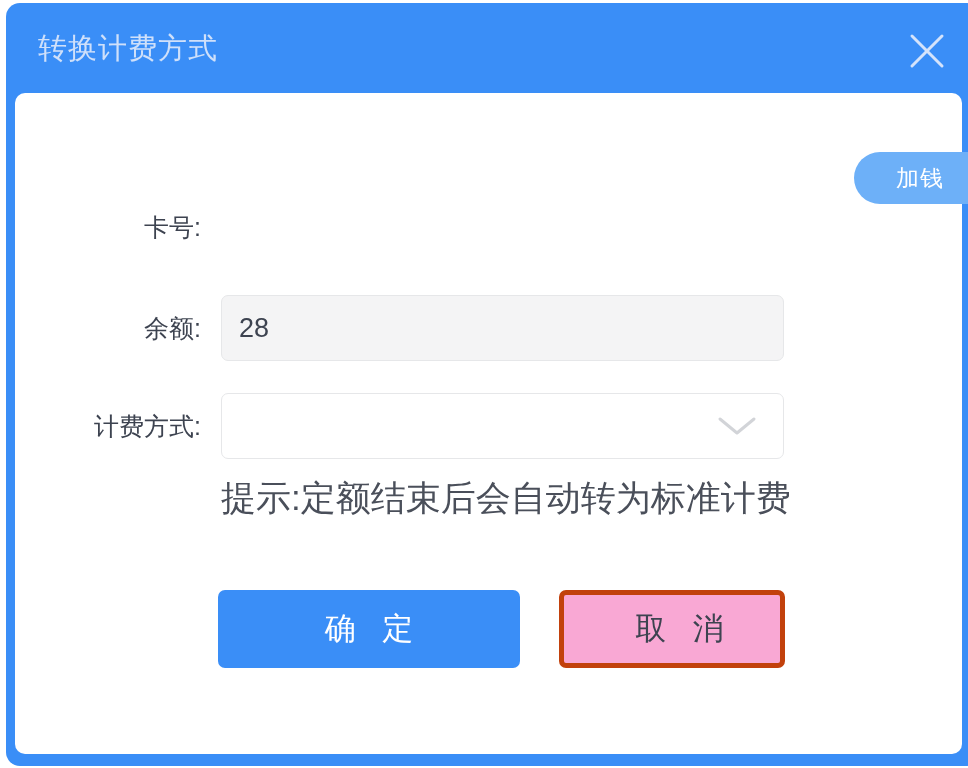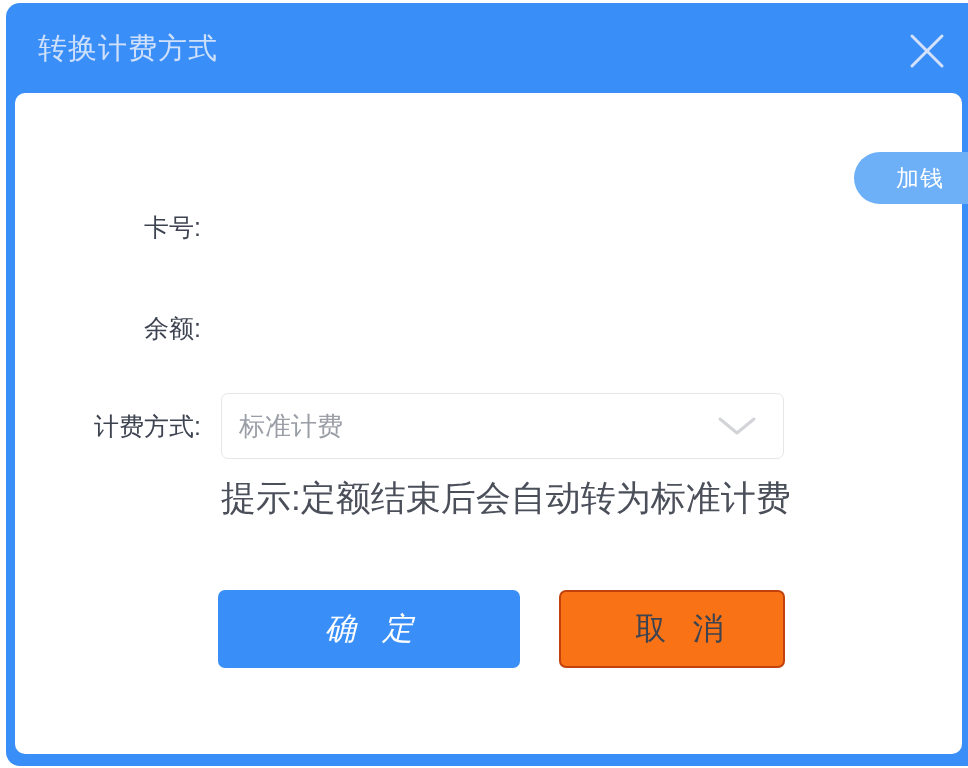--- a/index.html
+++ b/index.html
@@ -163,31 +163,30 @@
     height: 78px;
     background: #3a8ef7;
     border: none;
     border-radius: 7px;
     color: #ffffff;
     font-size: 31px;
     letter-spacing: 9px;
     text-indent: 9px;
     font-family: inherit;
     cursor: pointer;
-    font-style: italic;
   }
 
   #cancel-button {
     position: absolute;
     left: 544px;
     top: 497px;
     width: 226px;
     height: 78px;
-    background: #f97316;
-    border: 2px solid #c2410c;
+    background: #f9a8d4;
+    border: 5px solid #c2410c;
     border-radius: 7px;
     color: #3d4350;
     font-size: 31px;
     letter-spacing: 9px;
     text-indent: 9px;
     font-family: inherit;
     cursor: pointer;
     padding-left: 15px;
   }
 </style>
@@ -214,26 +213,28 @@
     <div id="add-money-button">
       <span id="add-money-label">加钱</span>
     </div>
 
     <div class="form-row" id="row-card">
       <div class="field-label">卡号:</div>
     </div>
 
     <div class="form-row" id="row-balance">
       <div class="field-label">余额:</div>
+      <div class="field-box">
+        <div class="field-value">28</div>
+      </div>
     </div>
 
     <div class="form-row" id="row-method">
       <div class="field-label">计费方式:</div>
       <div class="field-box white-box">
-        <div class="field-value muted">标准计费</div>
         <span id="method-chevron">
           <svg width="44" height="24" viewBox="0 0 44 24">
             <polyline points="5,5 22,19 39,5" fill="none" stroke="#d2d4d8" stroke-width="3" stroke-linecap="round" stroke-linejoin="round"></polyline>
           </svg>
         </span>
       </div>
     </div>
 
     <div id="hint-text">提示:定额结束后会自动转为标准计费</div>
 

